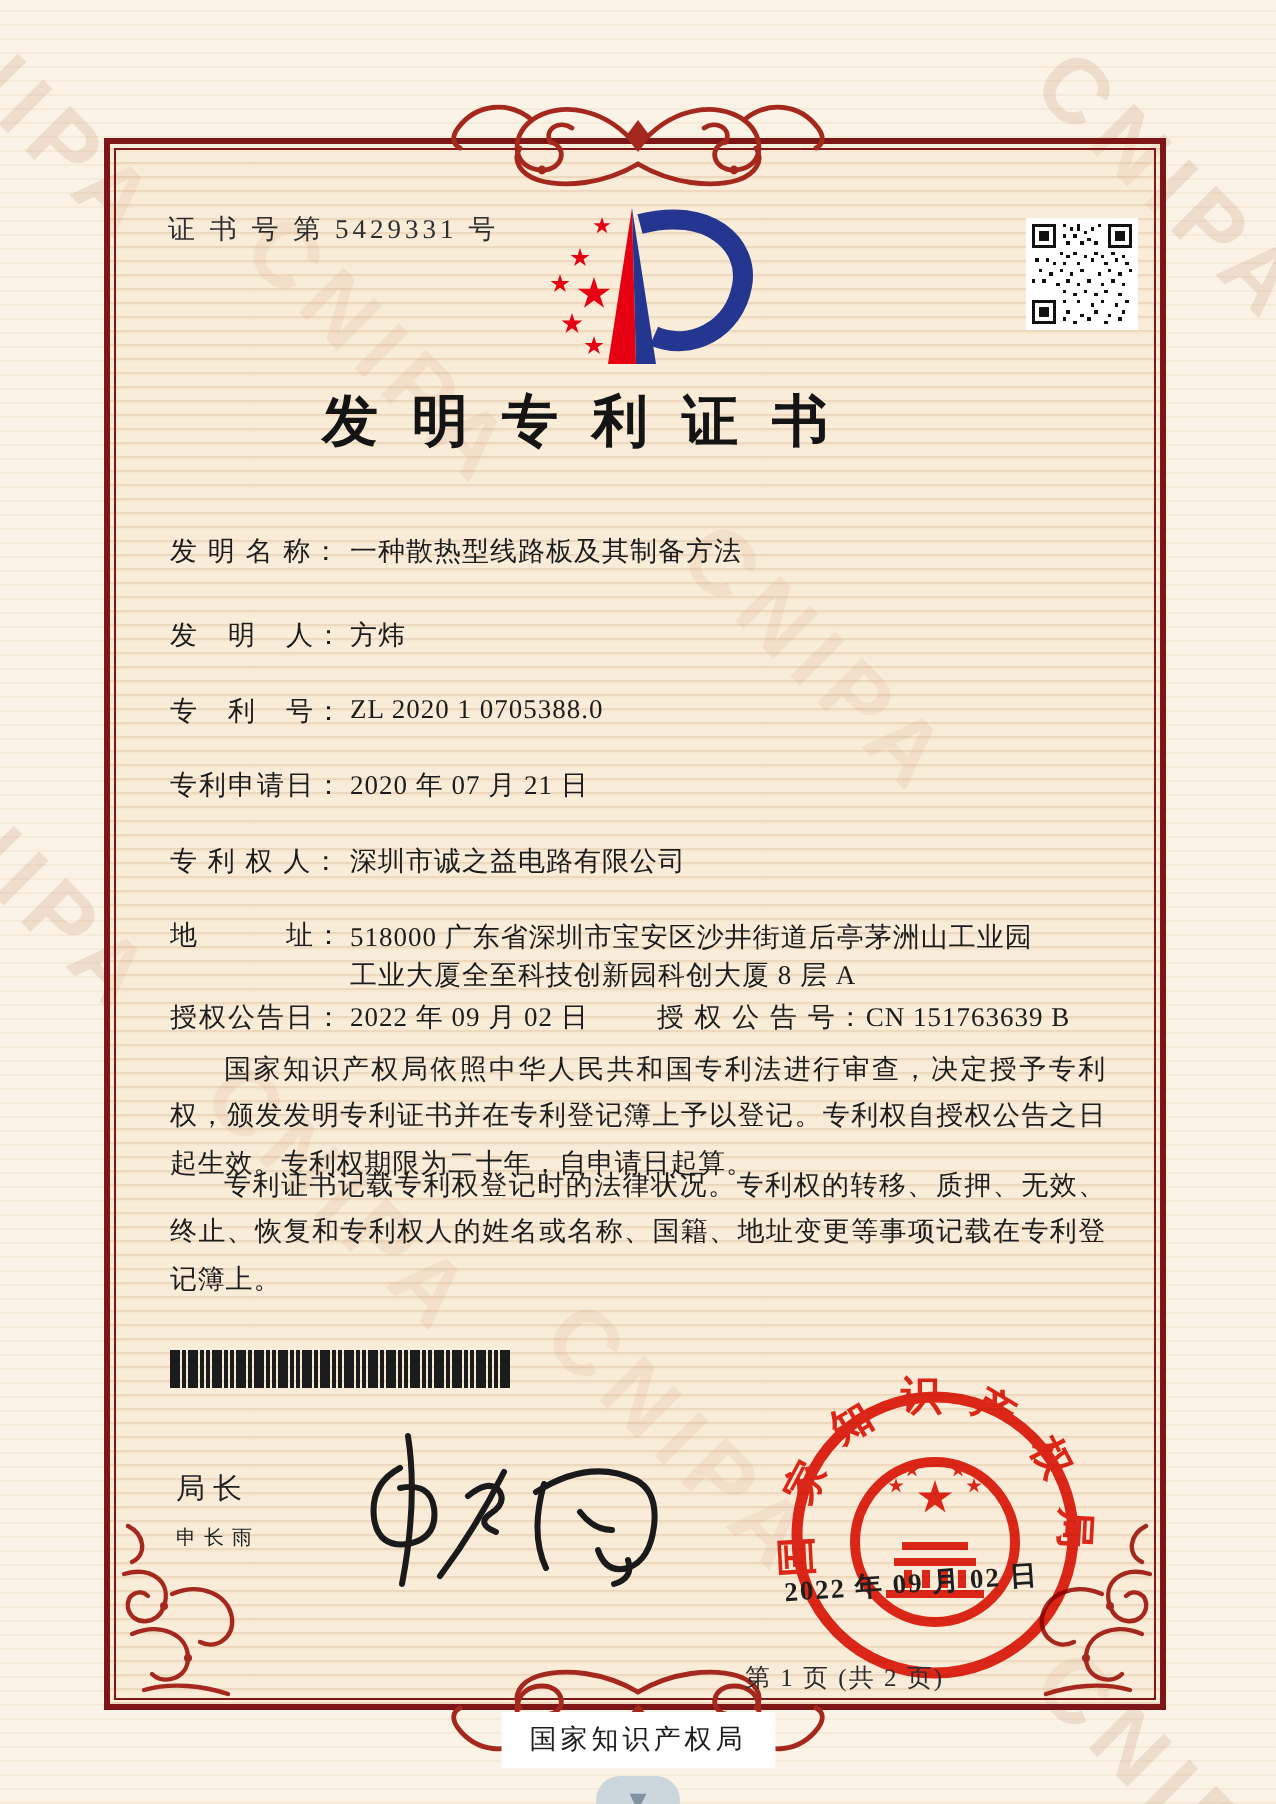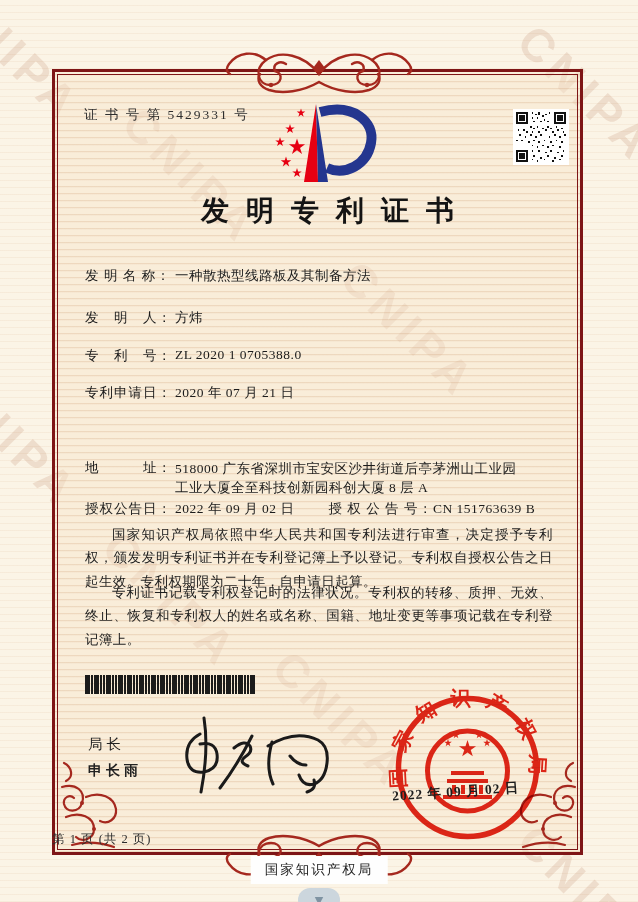--- a/index.html
+++ b/index.html
@@ -13,43 +13,43 @@
   .border-box{position:absolute;left:52px;top:69px;width:531px;height:786px;
     border:3px solid #7e1516;box-sizing:border-box;
     background-color:rgba(246,228,202,0.45);
     background-image:repeating-linear-gradient(0deg, rgba(198,142,96,0.22) 0 1px, transparent 1px 7px);}
   .border-box::after{content:"";position:absolute;inset:2px;border:1px solid #7e1516;pointer-events:none;}
   .ornament{position:absolute;pointer-events:none;}
   .cert-no{position:absolute;left:84px;top:106px;font-size:13.5px;letter-spacing:2px;color:#2e2e2e;font-family:Liberation Serif, serif;}
   .logo{position:absolute;left:268px;top:97px;}
   .qr{position:absolute;left:513px;top:109px;width:56px;height:56px;background:#fff;padding:3px;box-sizing:border-box;}
   .title{position:absolute;left:52px;top:192px;width:471px;text-align:center;
-    font-size:28px;font-weight:700;color:#141414;letter-spacing:17px;text-indent:17px;padding-left:40px;}
+    font-size:28px;font-weight:700;color:#141414;letter-spacing:17px;text-indent:17px;}
   .row{position:absolute;left:85px;font-size:13.5px;color:#1c1c1c;white-space:nowrap;}
   .row .lbl{display:inline-block;min-width:90px;letter-spacing:1px;vertical-align:top;}
   .row .val{letter-spacing:0.5px;}
   .r0{top:267px}.r1{top:309px}.r2{top:347px}.r3{top:384px}.r4{top:422px}.r5{top:459px}.r6{top:500px}
   .addr-lines{display:inline-block;vertical-align:top;}
   .addr-lines div{line-height:19px;letter-spacing:0.5px;}
   .pair2{margin-left:34px;}
   .para{position:absolute;left:85px;width:468px;margin:0;font-size:13.5px;line-height:23.3px;
     color:#1d1d1d;text-align:justify;text-indent:2em;letter-spacing:0.4px;}
   .p1{top:523px}.p2{top:581px}
   .barcode{position:absolute;left:85px;top:675px;width:171px;height:19px;
     background-image:
       repeating-linear-gradient(90deg,#1b1b1b 0 2px,transparent 2px 3px),
       repeating-linear-gradient(90deg,#1b1b1b 0 1px,transparent 1px 6px),
       repeating-linear-gradient(90deg,#1b1b1b 0 3px,transparent 3px 11px);}
   .signer-role{position:absolute;left:88px;top:735px;font-size:14.5px;font-weight:400;letter-spacing:4px;color:#222;}
-  .signer-name{position:absolute;left:88px;top:762px;font-size:14px;font-weight:700;letter-spacing:4px;color:#222;}
+  .signer-name{position:absolute;left:88px;top:762px;font-size:10px;font-weight:400;letter-spacing:4px;color:#222;}
   .signature{position:absolute;left:172px;top:712px;}
   .seal{position:absolute;left:385px;top:685px;width:165px;height:165px;opacity:0.95;mix-blend-mode:multiply;}
   .seal-date{position:absolute;left:392px;top:782px;width:160px;font-size:13.5px;font-weight:700;
     letter-spacing:1px;color:#1e1e1e;transform:rotate(-4deg);}
-  .page-no{position:absolute;left:52px;top:831px;width:420px;text-align:left;font-size:12.5px;
+  .page-no{position:absolute;left:52px;top:831px;width:420px;text-align:right;font-size:12.5px;
     letter-spacing:1px;color:#2c2c2c;}
   .note{position:absolute;left:50%;transform:translateX(-50%);top:856px;background:#fefefe;
     padding:5px 14px;font-size:13.5px;letter-spacing:2px;color:#1d1d1d;}
   .scroll-btn{position:absolute;left:50%;transform:translateX(-50%);top:888px;width:42px;height:24px;
     border-radius:13px;background:#ccd6dd;display:flex;align-items:center;justify-content:center;
     border:none;cursor:pointer;}
   .scroll-btn .chev{font-size:11px;color:#7f93a2;line-height:1;font-family:"DejaVu Sans",sans-serif;}
 </style>
 </head>
 <body>
@@ -169,20 +169,23 @@
     <span class="lbl">发 明 名 称：</span><span class="val">一种散热型线路板及其制备方法</span>
   </div>
   <div class="row r1">
     <span class="lbl">发　明　人：</span><span class="val">方炜</span>
   </div>
   <div class="row r2">
     <span class="lbl">专　利　号：</span><span class="val">ZL 2020 1 0705388.0</span>
   </div>
   <div class="row r3">
     <span class="lbl">专利申请日：</span><span class="val">2020 年 07 月 21 日</span>
+  </div>
+  <div class="row r4">
+    <span class="lbl">专 利 权 人：</span><span class="val">深圳市诚之益电路有限公司</span>
   </div>
   <div class="row r5">
     <span class="lbl">地　　　址：</span><span class="addr-lines"><div>518000 广东省深圳市宝安区沙井街道后亭茅洲山工业园</div><div>工业大厦全至科技创新园科创大厦 8 层 A</div></span>
   </div>
   <div class="row r6">
     <span class="lbl">授权公告日：</span><span class="val">2022 年 09 月 02 日</span><span class="lbl pair2" style="min-width:0">授 权 公 告 号：</span><span class="val">CN 151763639 B</span>
   </div>
 
   <p class="para p2">专利证书记载专利权登记时的法律状况。专利权的转移、质押、无效、终止、恢复和专利权人的姓名或名称、国籍、地址变更等事项记载在专利登记簿上。</p>
   <p class="para p1">国家知识产权局依照中华人民共和国专利法进行审查，决定授予专利权，颁发发明专利证书并在专利登记簿上予以登记。专利权自授权公告之日起生效。专利权期限为二十年，自申请日起算。</p>

